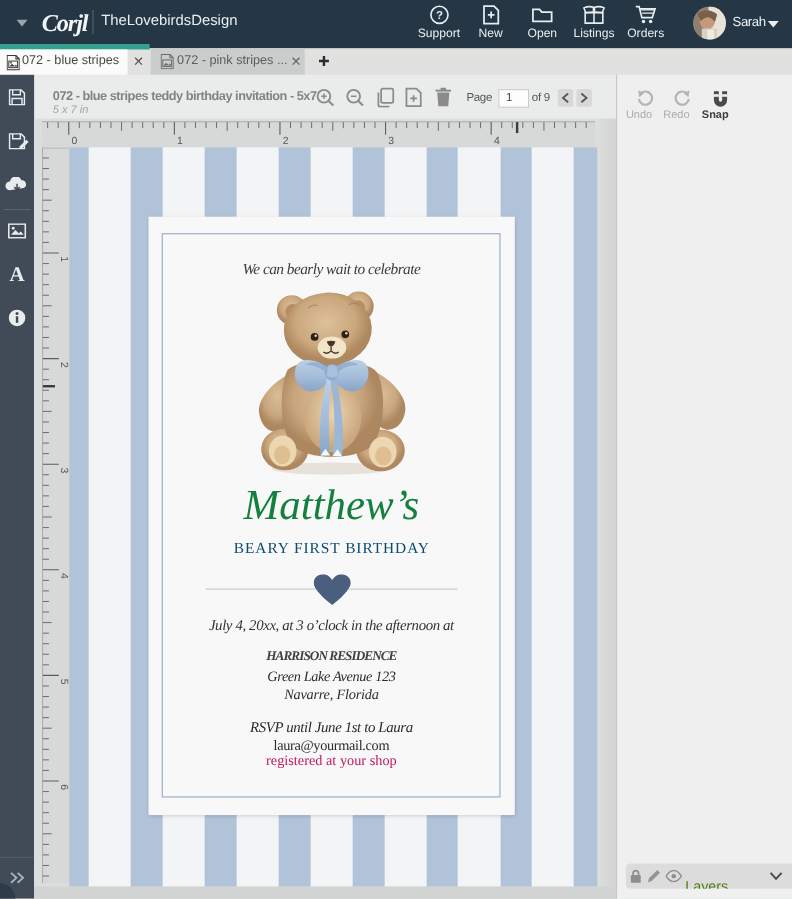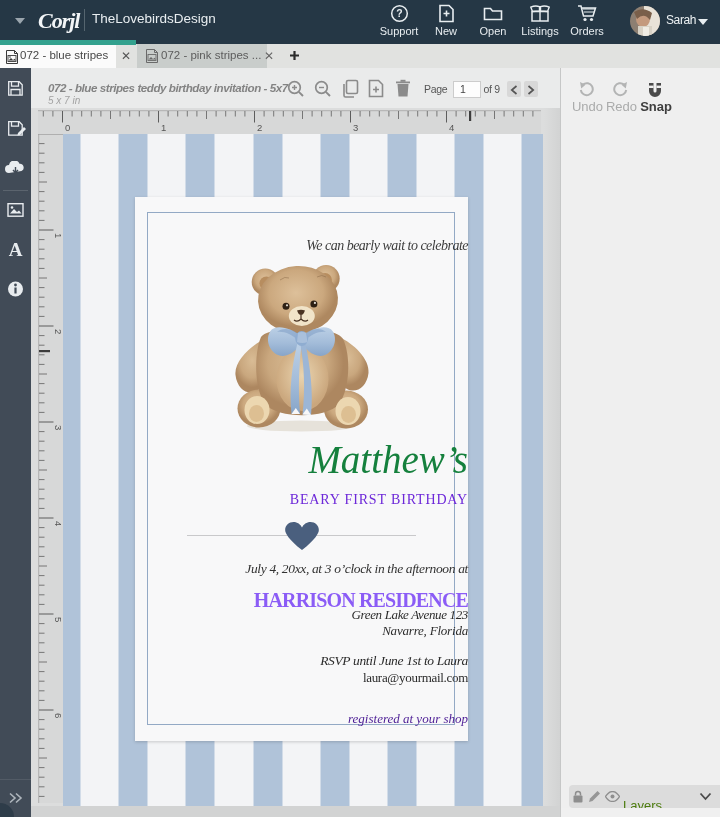--- a/index.html
+++ b/index.html
@@ -11,27 +11,27 @@
 #shopname{left:92px;top:11px;color:#e9eef1;font-size:13.5px}
 .navitem{top:4px;width:60px;text-align:center;color:#e8edf0;font-size:11px}
 .navitem svg{display:block;margin:0 auto 2px}
 #sarah{left:666px;top:13px;color:#eef2f4;font-size:12px;letter-spacing:-0.4px}
 
 #tabbar{left:0;top:44px;width:720px;height:24px;background:#e1e2e0}
 #tab1teal{left:0;top:40px;width:136px;height:4.5px;background:#33a18e}
 #tab1{left:0;top:44.5px;width:116px;height:23.5px;background:#fbfbfb}
 #tab1 .tabtxt{position:absolute;left:20px;top:4px;font-size:11.5px;color:#484848}
 #tab1 .tabx{position:absolute;left:121px;top:4px;font-size:12px;color:#555}
-#tab2{left:137px;top:44px;width:130px;height:24px;background:#c9cdcb}
+#tab2{left:137px;top:44px;width:140px;height:24px;background:#c9cdcb}
 #tab2 .tabtxt{position:absolute;left:24px;top:4.5px;font-size:11.5px;color:#5c5c5c}
 #tab2 .tabx{position:absolute;left:127px;top:4.5px;font-size:12px;color:#666}
 
 
 #toolbar{left:31px;top:68px;width:529px;height:40px;background:#eaebeb}
-#ttitle{left:48px;top:81px;font-size:11.6px;font-weight:bold;font-style:italic;color:#838383;letter-spacing:-0.45px}
+#ttitle{left:48px;top:81px;font-size:11.6px;font-weight:bold;color:#838383;letter-spacing:-0.45px}
 #tsize{left:48px;top:94.5px;font-size:10px;font-style:italic;color:#a2a2a2}
 .pagelbl{top:83px;font-size:10.5px;color:#565656;letter-spacing:-0.3px}
 #pageinput{left:453px;top:81px;width:28px;height:16.6px;background:#fdfdfd;border:1px solid #cccccc;font-size:10.5px;color:#444;padding-left:6px;line-height:14.5px}
 .pgbtn{top:81.3px;width:14.5px;height:15.5px;background:#d8d8d8;border-radius:2px;text-align:center}
 
 #sidebar{left:0;top:68px;width:31px;height:749px;background:#414b57}
 .sideicon{left:0;width:31px;text-align:center}
 #sidediv1{left:3px;top:190px;width:25px;height:1px;background:#5b646e}
 #sidediv2{left:0px;top:779px;width:31px;height:1px;background:#525b66}
 #sideA{left:0;top:239px;width:31px;text-align:center;color:#e8ecef;font-family:"Liberation Serif",serif;font-size:19px;font-weight:bold}
@@ -39,35 +39,35 @@
 
 #canvaszone{left:31px;top:108px;width:529px;height:698px;background:#dcdddd}
 #hruler{left:38px;top:110px;width:503px;height:24px;background:#d7d8d8}
 #vruler{left:38px;top:134px;width:24.5px;height:669px;background:#d7d8d8}
 #bottomstrip{left:31px;top:806px;width:529px;height:11px;background:#d2d3d3}
 #rshadow{left:544px;top:108px;width:16px;height:698px;background:linear-gradient(90deg,#dcdddd,#d2d3d3)}
 #canvas{left:62.5px;top:134px;width:480px;height:672px;background:repeating-linear-gradient(90deg,#b0c3d9 0 29px,#f3f4f6 29px 67.2px);background-position:-11.5px 0}
 
 #card{left:134.5px;top:196.6px;width:333.5px;height:544.7px;background:#f8f8f9;box-shadow:0 1px 3px rgba(0,0,0,.18)}
 #cardborder{left:12.5px;top:15.9px;width:307.5px;height:512.5px;border:1.6px solid #93a9c5;position:absolute}
-.ctext{position:absolute;left:0;width:333.5px;text-align:right;font-family:"Liberation Serif",serif}
+.ctext{position:absolute;left:0;width:333.5px;text-align:center;font-family:"Liberation Serif",serif}
 #l1{top:41px;font-style:italic;font-size:14px;color:#3c3c3c;letter-spacing:-0.5px}
 #lname{top:240px;font-style:italic;font-size:39px;color:#15803d}
-#lbeary{top:295px;font-size:14px;color:#6d28d9;letter-spacing:0.85px;text-indent:0.85px}
+#lbeary{top:295px;font-size:14px;color:#0c4a6e;letter-spacing:0.85px;text-indent:0.85px}
 #ldivline{position:absolute;left:52px;top:338.5px;width:229px;height:1px;background:#c9c9cb}
 #l2{top:364.5px;font-style:italic;font-size:13.5px;color:#323232;letter-spacing:-0.35px}
-#l3{top:392px;font-weight:bold;font-size:20px;color:#8b5cf6;letter-spacing:-0.85px}
+#l3{top:392px;font-style:italic;font-weight:bold;font-size:12px;color:#404040;letter-spacing:-0.85px}
 #l4{top:410.5px;font-style:italic;font-size:13px;color:#2c2c2c;letter-spacing:-0.35px}
 #l5{top:426px;font-style:italic;font-size:13px;color:#2c2c2c;letter-spacing:-0.2px}
 #l6{top:456px;font-style:italic;font-size:13.5px;color:#2a2a2a;letter-spacing:-0.35px}
 #l7{top:473.5px;font-size:13px;color:#2a2a2a;letter-spacing:-0.3px}
-#l8{top:514px;font-style:italic;font-size:13px;color:#4c1d95}
+#l8{top:486px;font-size:13px;color:#be185d}
 
 #rpanel{left:560px;top:68px;width:160px;height:749px;background:#efefef;border-left:1px solid #c6c7c7}
-.rtool{top:82px;width:34px;text-align:right;font-size:13px}
+.rtool{top:82px;width:34px;text-align:left;font-size:10px}
 .rtool svg{display:block;margin:0 auto 1px}
 #layersbar{left:569px;top:785px;width:151px;height:23px;background:#dcdcdc;border-radius:4px 0 0 4px}
 #layerslbl{left:623px;top:798px;font-size:13px;color:#4d7c0f}
 #belowlayers{left:561px;top:808px;width:159px;height:9px;background:#f0f0f0}
 </style></head><body>
 
 <div class="abs" id="navbar"></div>
 <svg class="abs" style="left:14px;top:17px" width="12" height="8" viewBox="0 0 12 8">
     <path d="M1 1 L6 7 L11 1 Z" fill="#9aa5ad"></path>
   </svg>

